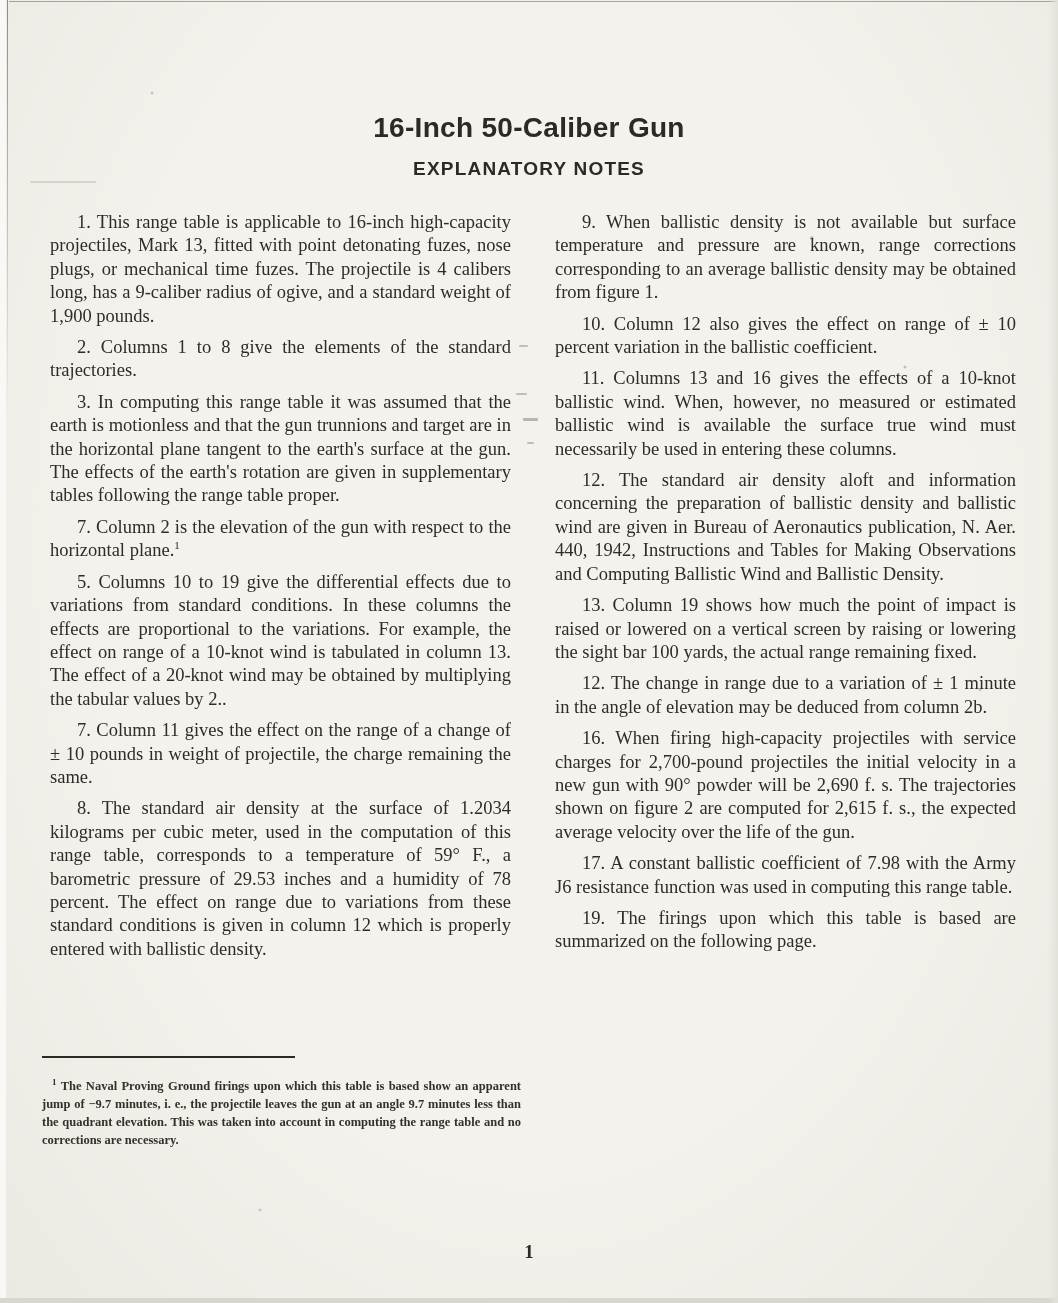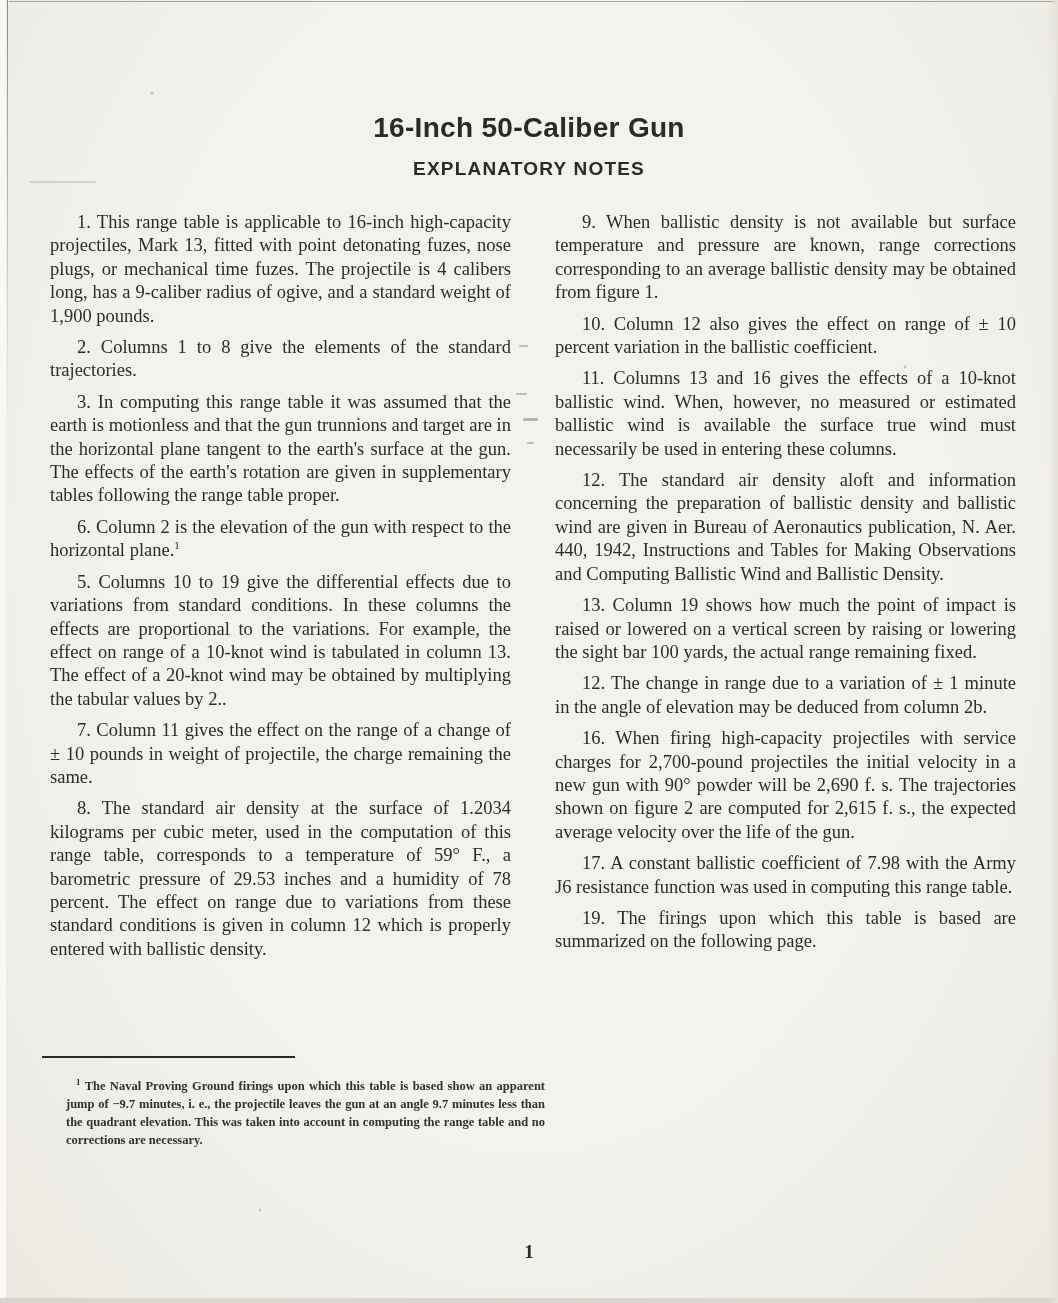--- a/index.html
+++ b/index.html
@@ -55,21 +55,21 @@
   .col-left{left:42px;}
   .col-right{left:547px;font-family:Liberation Serif, serif;}
   .col p{margin:8px;text-indent:27px;}
   sup{font-size:11px;line-height:0;}
   .footnote-rule{
     position:absolute;left:42px;top:1056px;width:253px;height:2px;background:#2b2a27;
   }
   .footnote{
     position:absolute;left:42px;top:1064px;width:479px;
     font-size:12.5px;line-height:18px;font-weight:bold;
-    text-align:justify;text-indent:10px;color:#33312d;margin-left:24px;
+    text-align:justify;text-indent:10px;color:#33312d;
   }
   .footnote sup{font-size:9px;}
   .page-number{
     position:absolute;top:1241px;left:0;width:1058px;
     text-align:center;font-size:19px;font-weight:bold;color:#2b2a27;
   }
 </style>
 </head>
 <body>
 
@@ -86,21 +86,21 @@
   <div class="artifact a4"></div>
   <div class="artifact a5"></div>
 
   <div class="doc-title">16-Inch 50-Caliber Gun</div>
   <div class="doc-subtitle">EXPLANATORY NOTES</div>
 
   <div class="col col-left">
     <p>1. This range table is applicable to 16-inch high-capacity projectiles, Mark 13, fitted with point detonating fuzes, nose plugs, or mechanical time fuzes.  The projectile is 4 calibers long, has a 9-caliber radius of ogive, and a standard weight of 1,900 pounds.</p>
     <p>2. Columns 1 to 8 give the elements of the standard trajectories.</p>
     <p>3. In computing this range table it was assumed that the earth is motionless and that the gun trunnions and target are in the horizontal plane tangent to the earth's surface at the gun.  The effects of the earth's rotation are given in supplementary tables following the range table proper.</p>
-    <p><span>6. Column 2 is the elevation of the gun with respect to the horizontal plane.</span><sup>1</sup></p>
+    <p><span>7. Column 2 is the elevation of the gun with respect to the horizontal plane.</span><sup>1</sup></p>
     <p>5. Columns 10 to 19 give the differential effects due to variations from standard conditions.  In these columns the effects are proportional to the variations.  For example, the effect on range of a 10-knot wind is tabulated in column 13.  The effect of a 20-knot wind may be obtained by multiplying the tabular values by 2..</p>
     <p>7. Column 11 gives the effect on the range of a change of ± 10 pounds in weight of projectile, the charge remaining the same.</p>
     <p>8. The standard air density at the surface of 1.2034 kilograms per cubic meter, used in the computation of this range table, corresponds to a temperature of 59° F., a barometric pressure of 29.53 inches and a humidity of 78 percent.  The effect on range due to variations from these standard conditions is given in column 12 which is properly entered with ballistic density.</p>
   </div>
 
   <div class="col col-right">
     <p>9. When ballistic density is not available but surface temperature and pressure are known, range corrections corresponding to an average ballistic density may be obtained from figure 1.</p>
     <p>10. Column 12 also gives the effect on range of ± 10 percent variation in the ballistic coefficient.</p>
     <p>11. Columns 13 and 16 gives the effects of a 10-knot ballistic wind.  When, however, no measured or estimated ballistic wind is available the surface true wind must necessarily be used in entering these columns.</p>
     <p>12. The standard air density aloft and information concerning the preparation of ballistic density and ballistic wind are given in Bureau of Aeronautics publication, N. Aer. 440, 1942, Instructions and Tables for Making Observations and Computing Ballistic Wind and Ballistic Density.</p>

